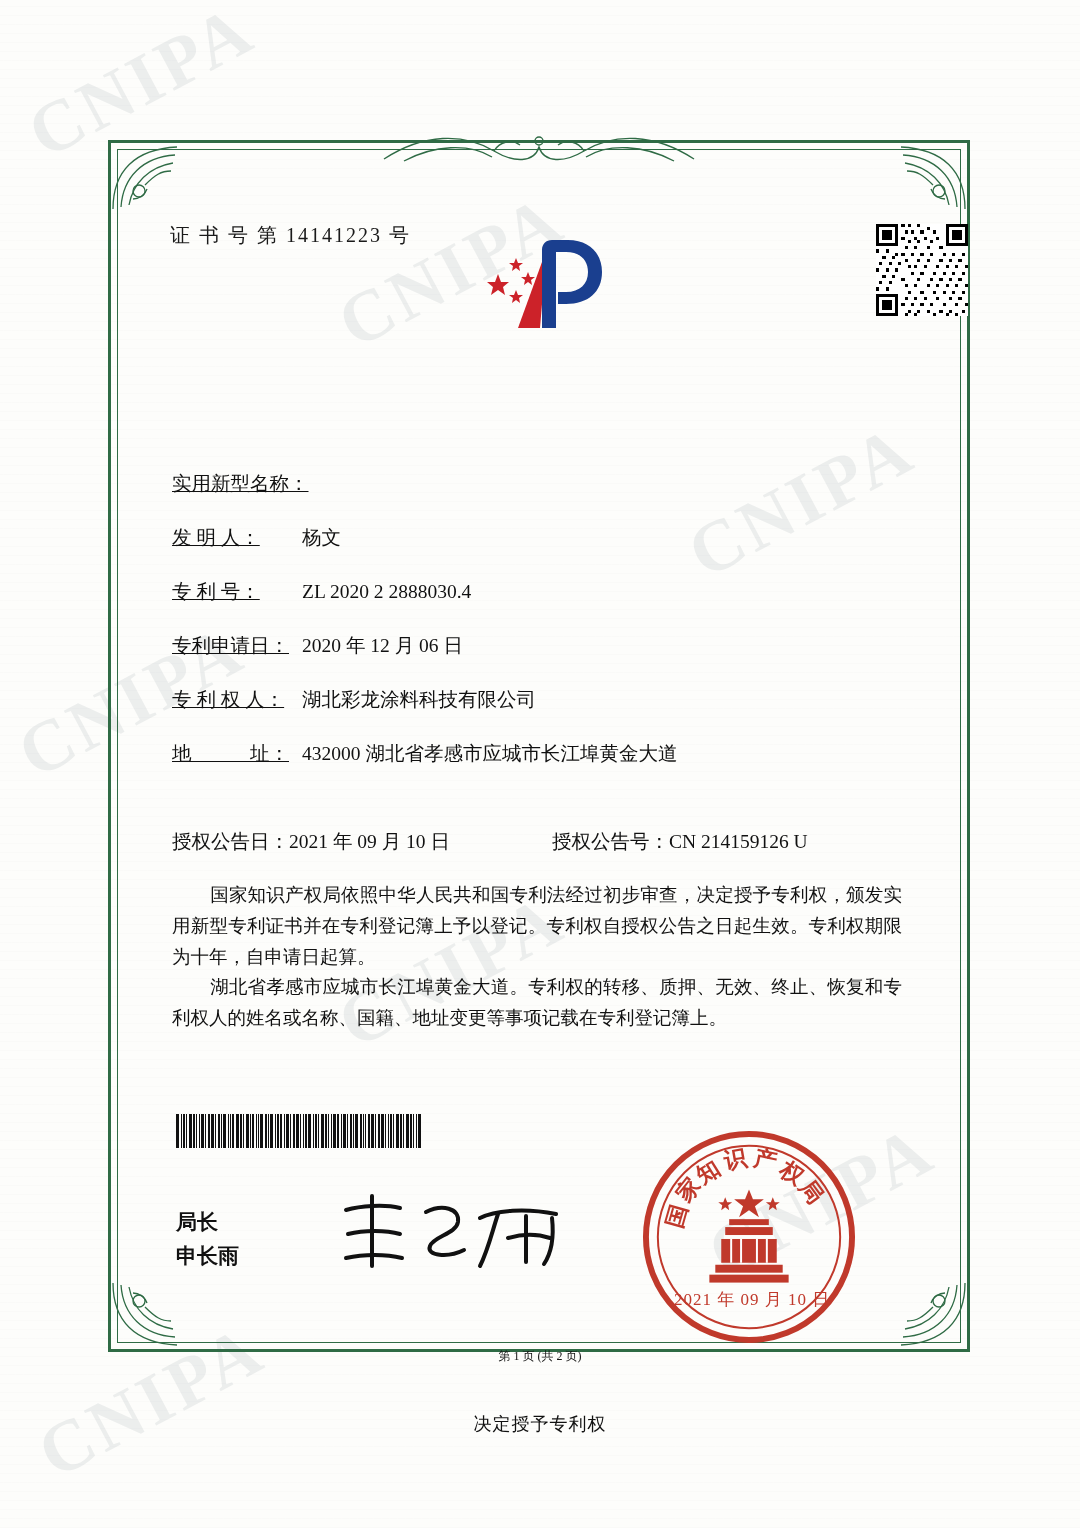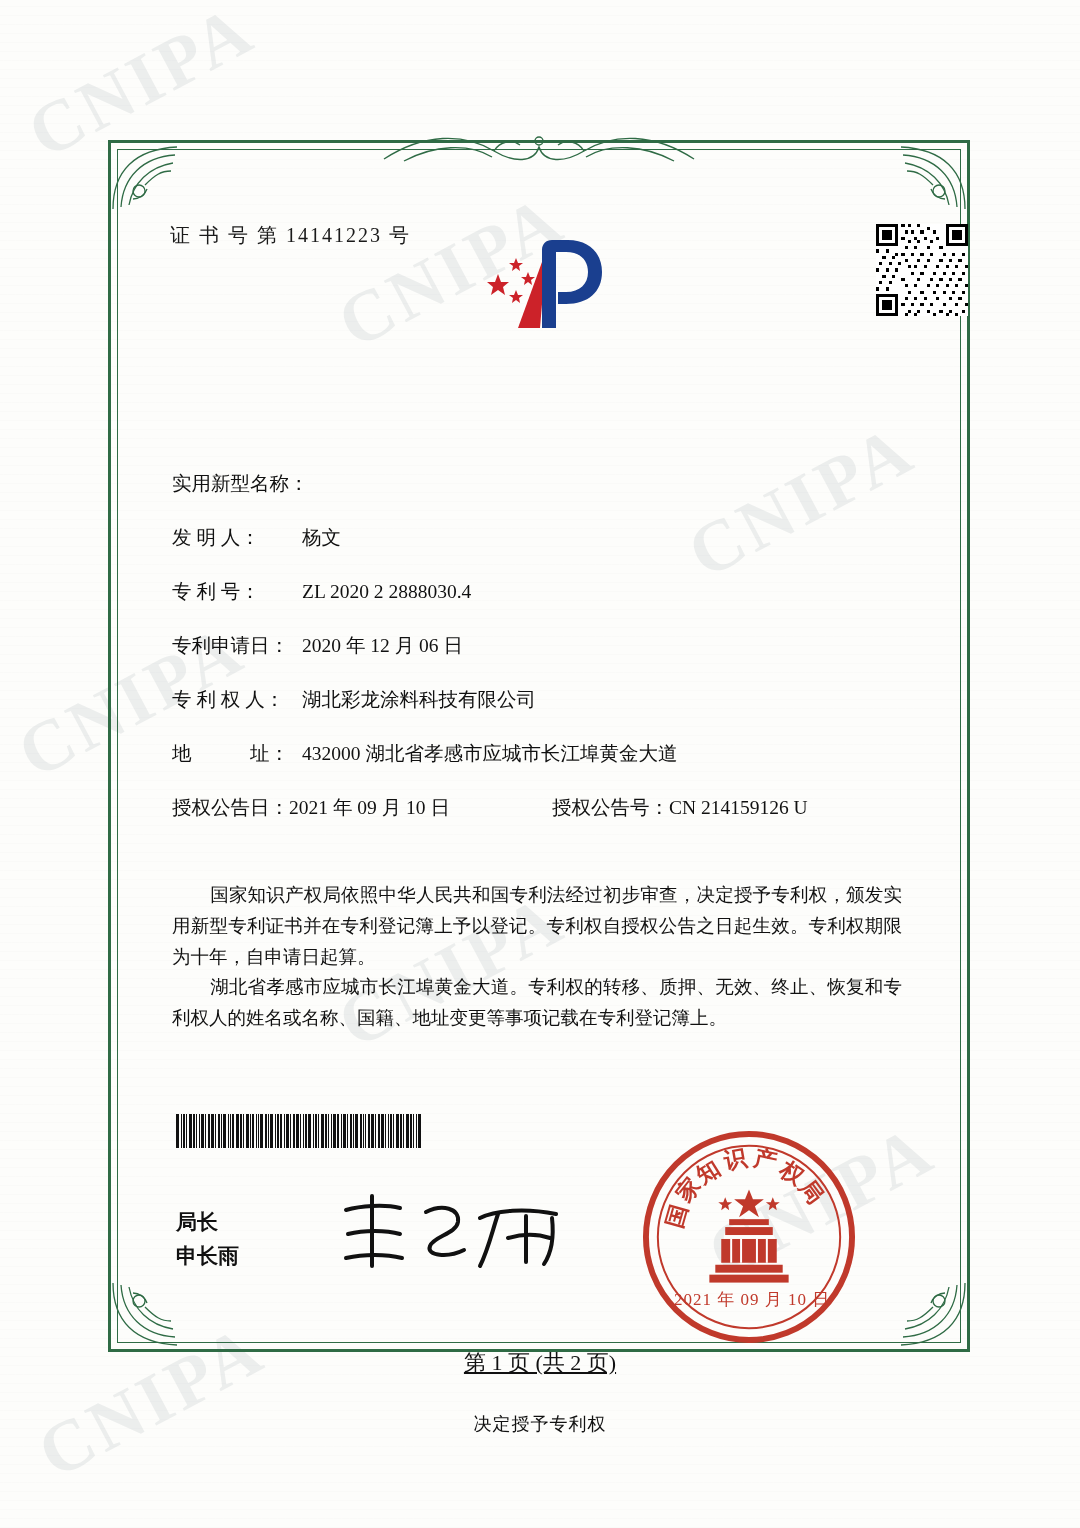--- a/index.html
+++ b/index.html
@@ -142,31 +142,32 @@
   .field-row {
     display: flex;
     align-items: baseline;
     margin-bottom: 27px;
     white-space: nowrap;
   }
   .f-label {
     width: 130px;
     flex: 0 0 130px;
     letter-spacing: 0px;
+    text-decoration: underline;
   }
   .f-value { flex: 1 1 auto; }
 
   .grant-row {
     display: flex;
     align-items: baseline;
     margin-bottom: 20px;
     white-space: nowrap;
   }
   .grant-left { width: 380px; flex: 0 0 380px; }
-  .grant-right { flex: 1 1 auto; }
+  .grant-right { flex: 1 1 auto; margin-top: 34px; }
 
   .para {
     position: absolute;
     left: 172px;
     width: 730px;
     font-size: 18.5px;
     line-height: 31px;
     color: #111;
     text-align: justify;
   }
@@ -228,23 +229,22 @@
     color: #c0392b;
     letter-spacing: 1px;
   }
 
   .page-num {
     position: absolute;
     left: 0;
     right: 0;
     top: 1348px;
     text-align: center;
-    font-size: 22px;
+    font-size: 12px;
     color: #111;
-    text-decoration: underline;
   }
 
   .footnote {
     position: absolute;
     left: 0;
     right: 0;
     top: 1412px;
     text-align: center;
     font-size: 18px;
     color: #111;

